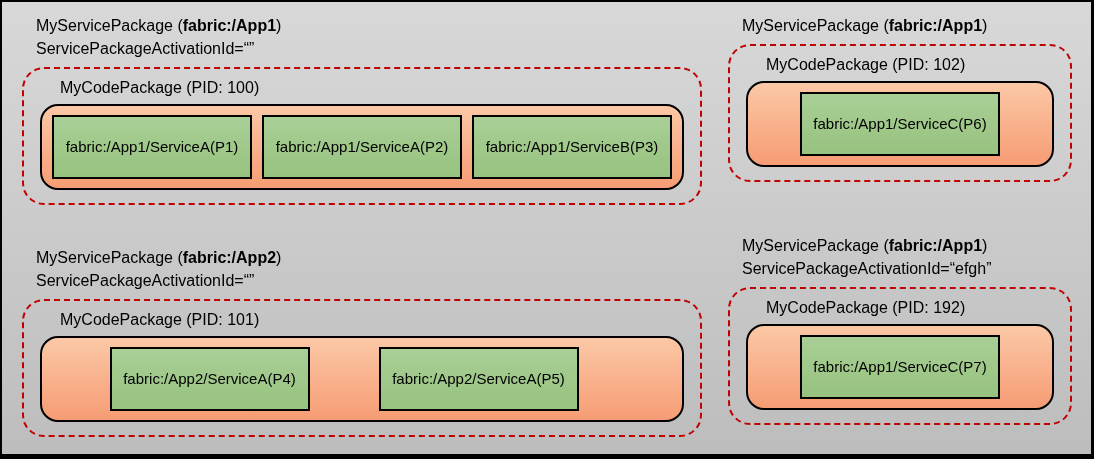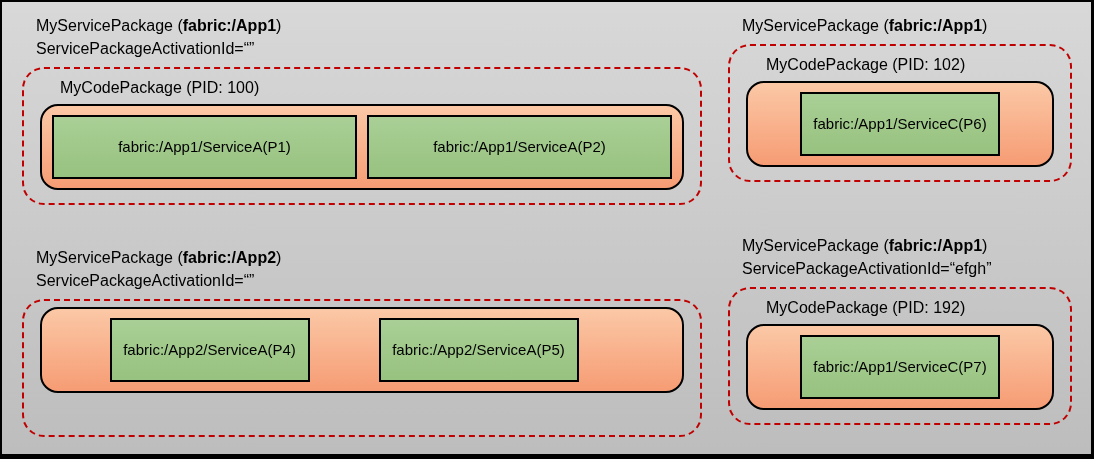--- a/index.html
+++ b/index.html
@@ -86,20 +86,24 @@
       <div class="cp-label">MyCodePackage (PID: 100)</div>
       <div class="cp-box">
         <div class="svc fill">
           <div>fabric:/App1/ServiceA</div>
           <div>(P1)</div>
         </div>
         <div class="svc fill">
           <div>fabric:/App1/ServiceA</div>
           <div>(P2)</div>
         </div>
+        <div class="svc fill">
+          <div>fabric:/App1/ServiceB</div>
+          <div>(P3)</div>
+        </div>
       </div>
     </div>
   </div>
 
   <div class="quadrant q2">
     <div class="sp-header"><span>MyServicePackage (</span><b>fabric:/App1</b><span>)</span></div>
     <div class="dashed-box">
       <div class="cp-label">MyCodePackage (PID: 102)</div>
       <div class="cp-box center-one">
         <div class="svc fixed">
@@ -107,20 +111,21 @@
           <div>(P6)</div>
         </div>
       </div>
     </div>
   </div>
 
   <div class="quadrant q3">
     <div class="sp-header"><span>MyServicePackage (</span><b>fabric:/App2</b><span>)</span></div>
     <div class="sp-activation">ServicePackageActivationId=“”</div>
     <div class="dashed-box">
+      <div class="cp-label">MyCodePackage (PID: 101)</div>
       <div class="cp-box center-two">
         <div class="svc fixed">
           <div>fabric:/App2/ServiceA</div>
           <div>(P4)</div>
         </div>
         <div class="svc fixed">
           <div>fabric:/App2/ServiceA</div>
           <div>(P5)</div>
         </div>
       </div>

